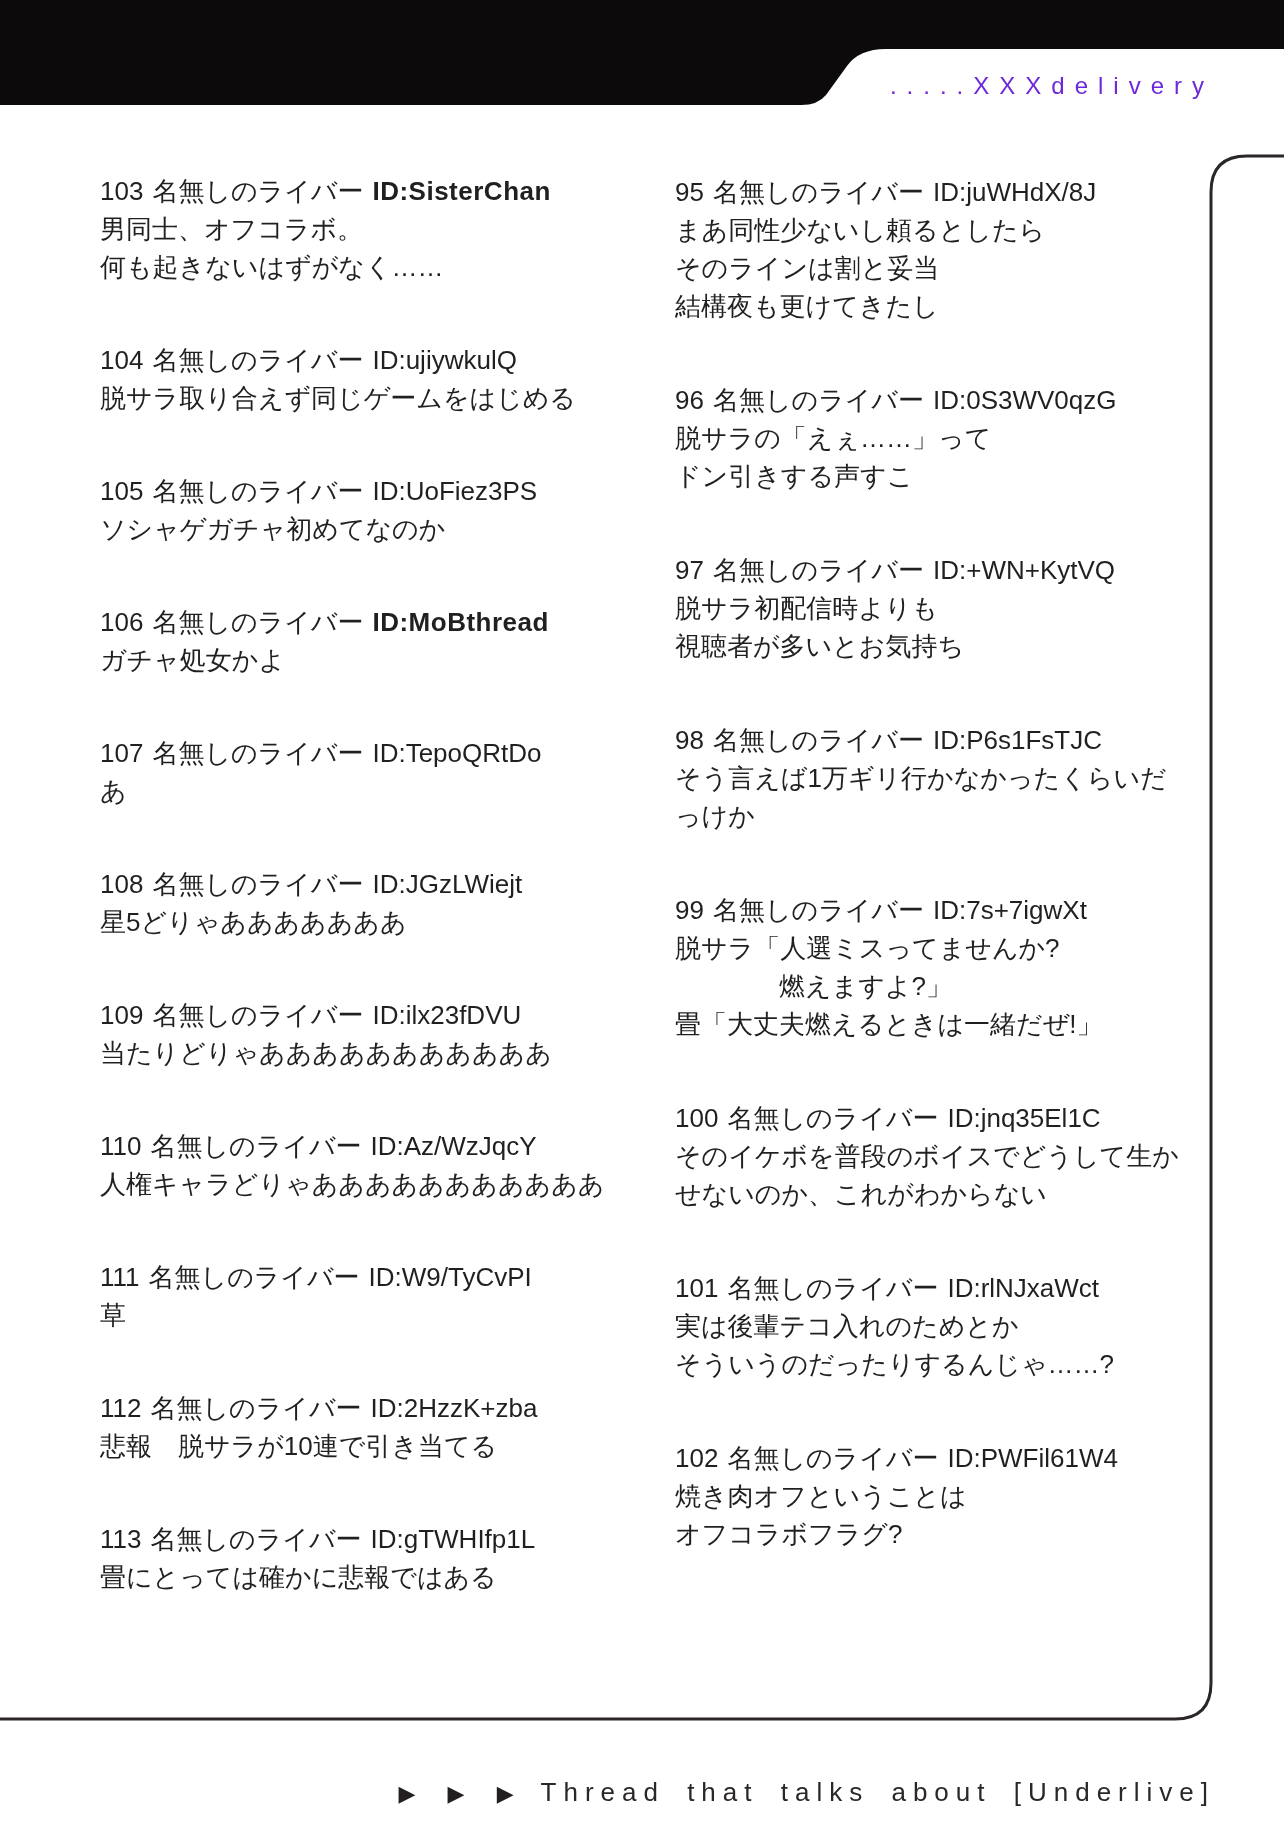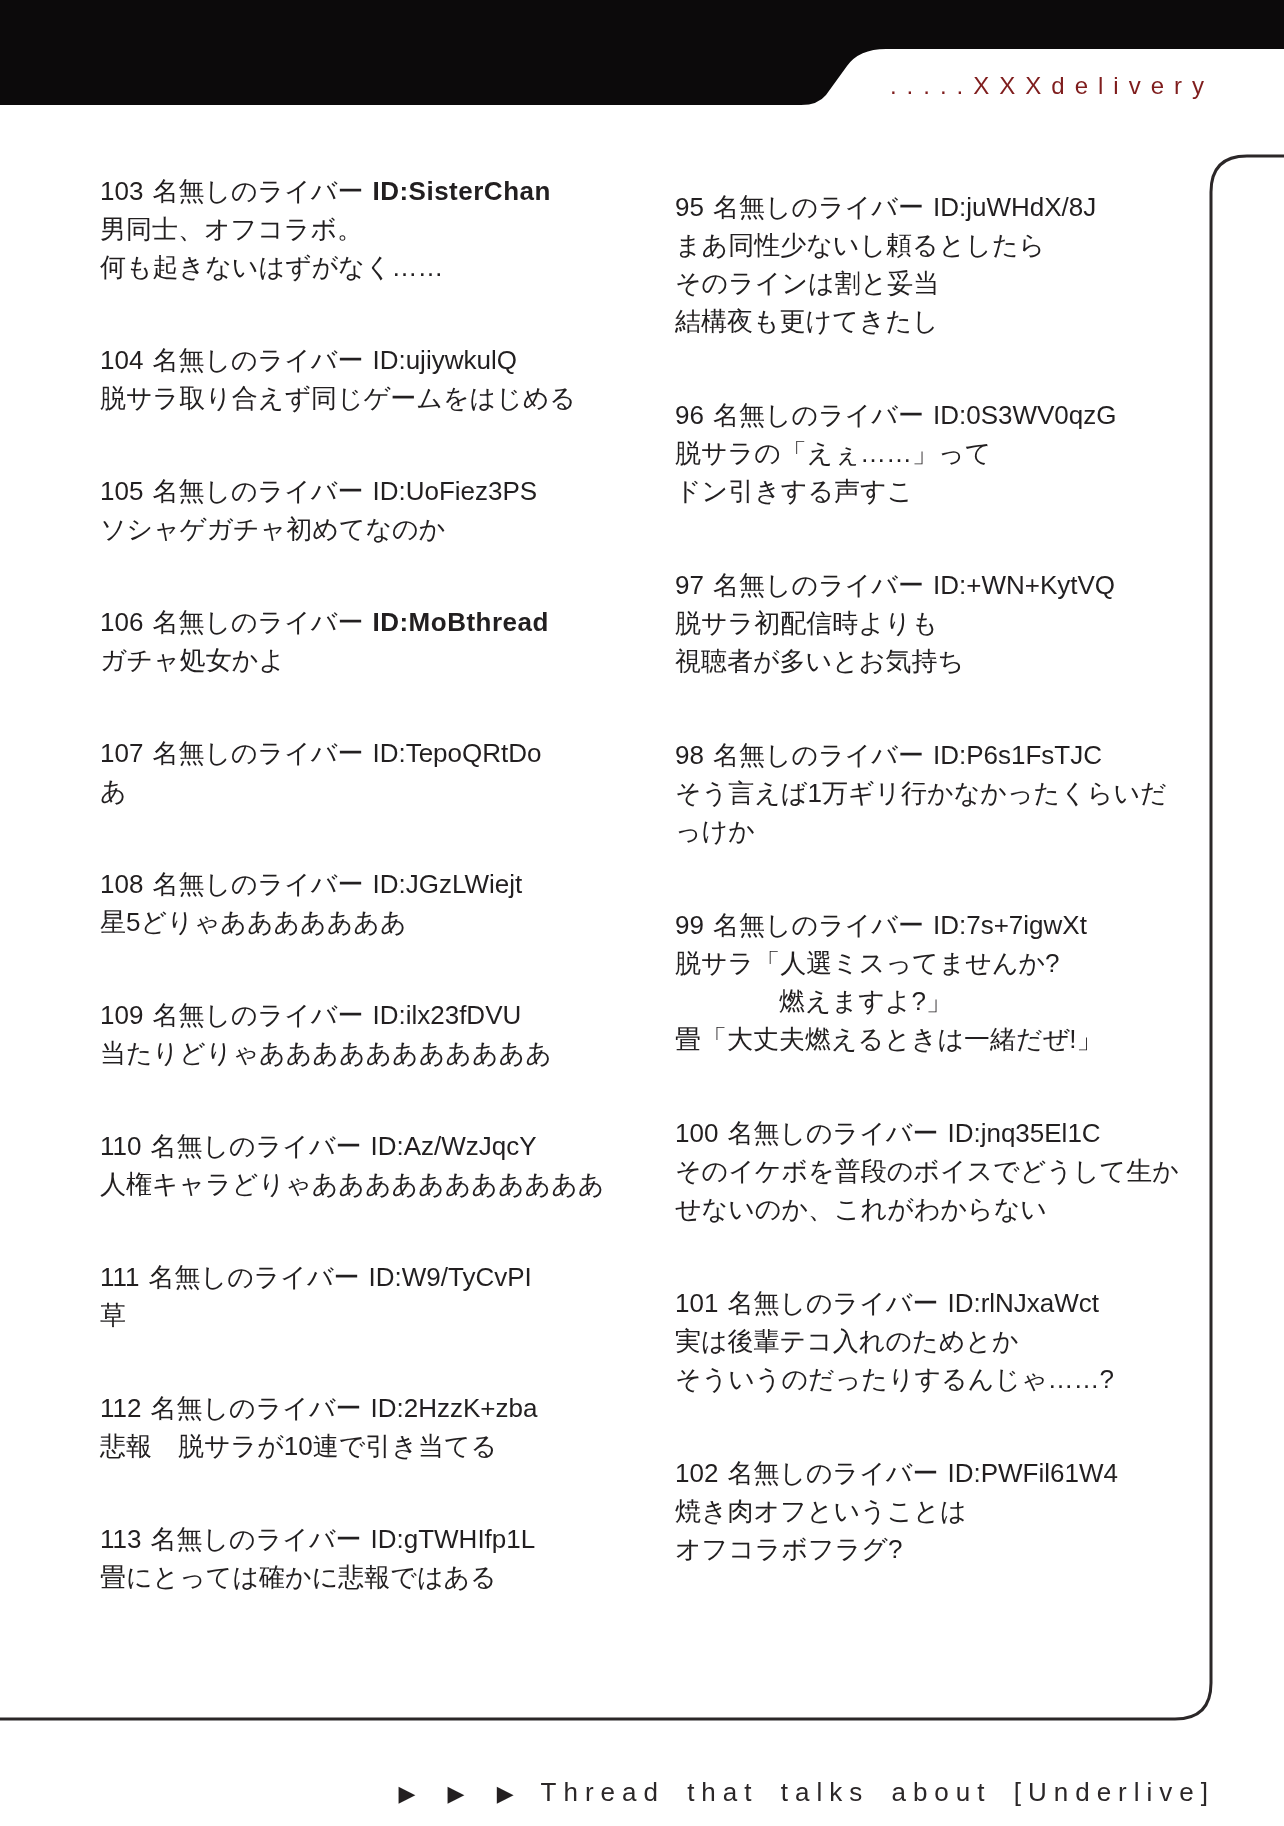--- a/index.html
+++ b/index.html
@@ -4,29 +4,29 @@
 <style>
   html,body{margin:0;padding:0;background:#ffffff;}
   .page{
     position:relative;width:1284px;height:1826px;background:#ffffff;overflow:hidden;
     font-family:"Liberation Sans","DejaVu Sans",sans-serif;color:#221f20;
   }
   
   .banner-svg{position:absolute;top:0;left:0;display:block;}
   .brand{
     position:absolute;top:72px;right:70px;
-    font-size:24px;letter-spacing:10px;font-weight:400;color:#7f1d1d;
+    font-size:24px;letter-spacing:10px;font-weight:400;color:#6d28d9;
     white-space:pre;
   }
   
   .frame-svg{position:absolute;top:0;left:0;display:block;pointer-events:none;}
   
   .column{position:absolute;white-space:pre;}
   .column.left{left:100px;top:172px;}
-  .column.right{left:675px;top:188px;}
+  .column.right{left:675px;top:173px;}
   .post{line-height:38px;font-size:26px;}
   .column.left .post{margin-bottom:55px;}
   .column.right .post{margin-bottom:56px;}
   .post-header span{display:inline;margin-top:32px;}
   .post-name{margin-left:9px;}
   .post-id{margin-left:9px;text-align:right;}
   .post-id.id-bold{font-weight:800;letter-spacing:0.5px;}
   .post-line{white-space:pre;}
   
   .footer-line{

